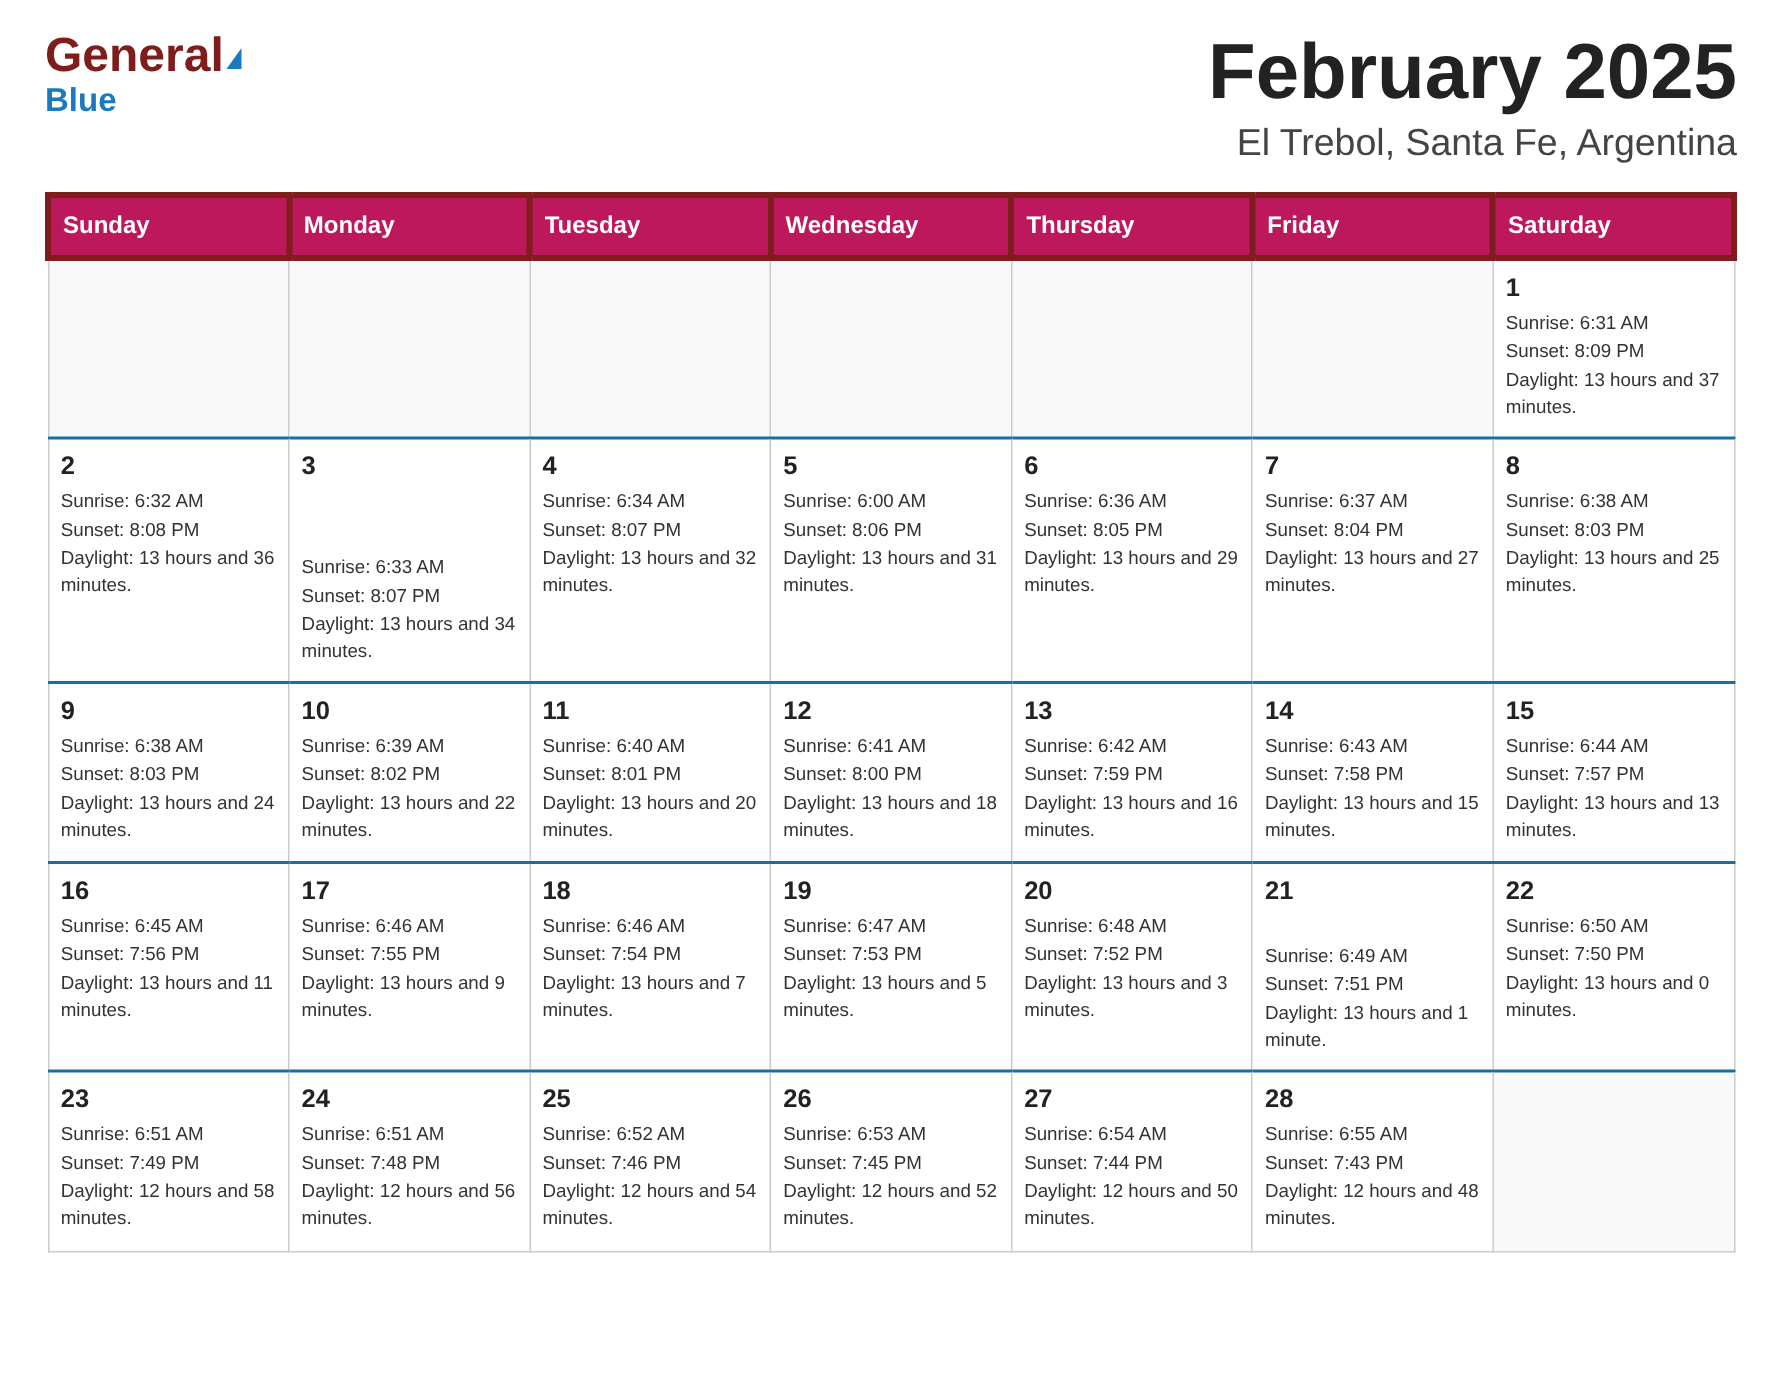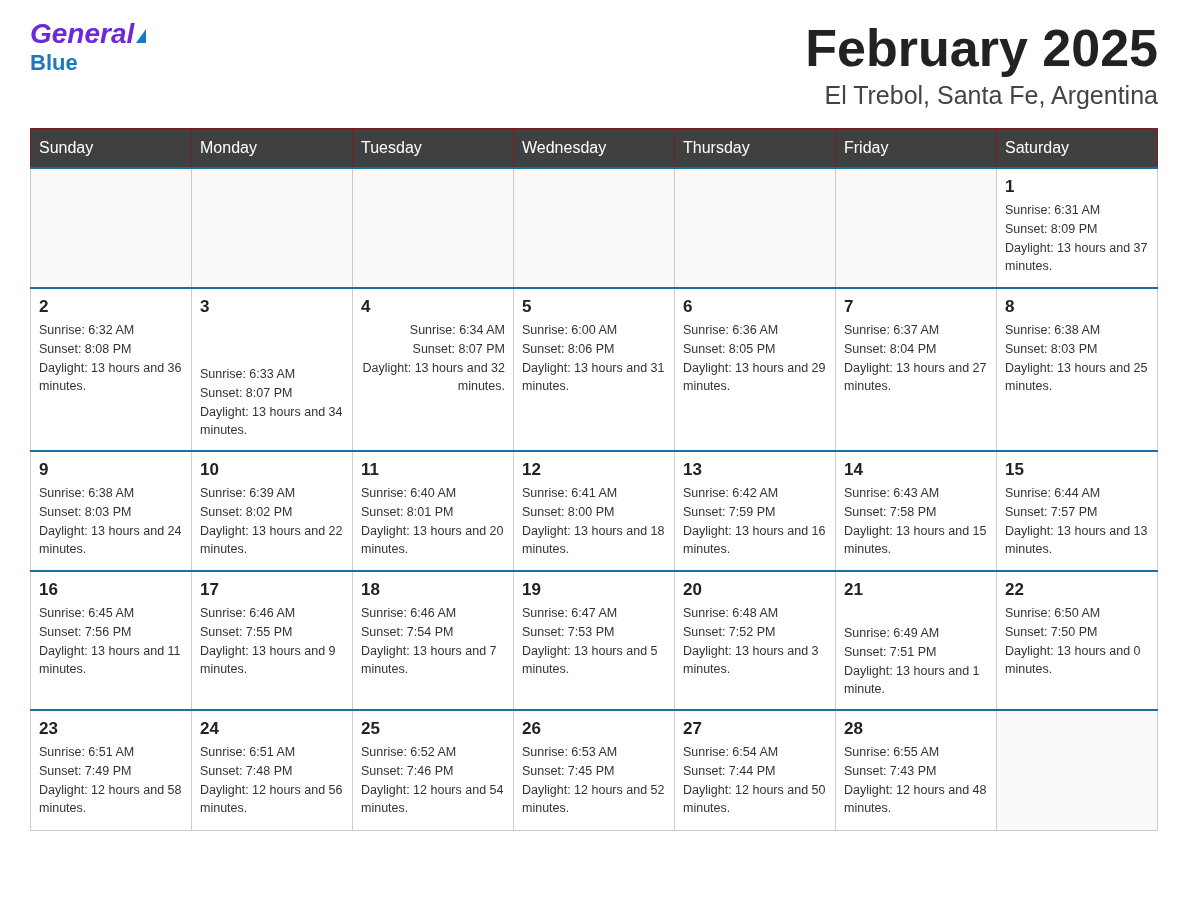--- a/index.html
+++ b/index.html
@@ -15,25 +15,24 @@
       justify-content: space-between;
       align-items: flex-start;
       margin-bottom: 18px;
     }
     .logo {
       display: flex;
       flex-direction: column;
       align-items: flex-start;
     }
     .logo-top {
-      font-size: 28px;
-      font-weight: bold;
-      color: #6d28d9;
+      font-size: 32px;
+      font-weight: bold;
+      color: #7f1d1d;
       line-height: 1;
-      font-style: italic;
     }
     .logo-triangle {
       display: inline-block;
       width: 0;
       height: 0;
       border-left: 10px solid transparent;
       border-bottom: 14px solid #1a7abf;
       margin-left: 2px;
       vertical-align: middle;
     }
@@ -56,27 +55,27 @@
       font-size: 25px;
       color: #444;
       margin-top: 4px;
     }
     table {
       width: 100%;
       border-collapse: collapse;
       table-layout: fixed;
     }
     thead th {
-      background: #404040;
+      background: #be185d;
       color: #fff;
       font-size: 16px;
-      font-weight: normal;
+      font-weight: bold;
       padding: 10px 8px;
       text-align: left;
-      border: 1px solid #7f1d1d;
+      border: 4px solid #7f1d1d;
     }
     tbody td {
       vertical-align: top;
       padding: 8px 8px 10px 8px;
       border: 1px solid #ccc;
       font-size: 13px;
       color: #333;
       min-height: 100px;
       height: 120px;
     }
@@ -156,21 +155,21 @@
 Daylight: 13 hours and 36 minutes.</div>
         </td>
         <td>
           <span class="day-number">3</span>
           <div class="day-info" style="white-space: pre-line; margin-top: 48px;">Sunrise: 6:33 AM
 Sunset: 8:07 PM
 Daylight: 13 hours and 34 minutes.</div>
         </td>
         <td>
           <span class="day-number">4</span>
-          <div class="day-info" style="white-space: pre-line; text-align: right;">Sunrise: 6:34 AM
+          <div class="day-info" style="white-space: pre-line;">Sunrise: 6:34 AM
 Sunset: 8:07 PM
 Daylight: 13 hours and 32 minutes.</div>
         </td>
         <td>
           <span class="day-number">5</span>
           <div class="day-info" style="white-space: pre-line;">Sunrise: 6:00 AM
 Sunset: 8:06 PM
 Daylight: 13 hours and 31 minutes.</div>
         </td>
         <td>

